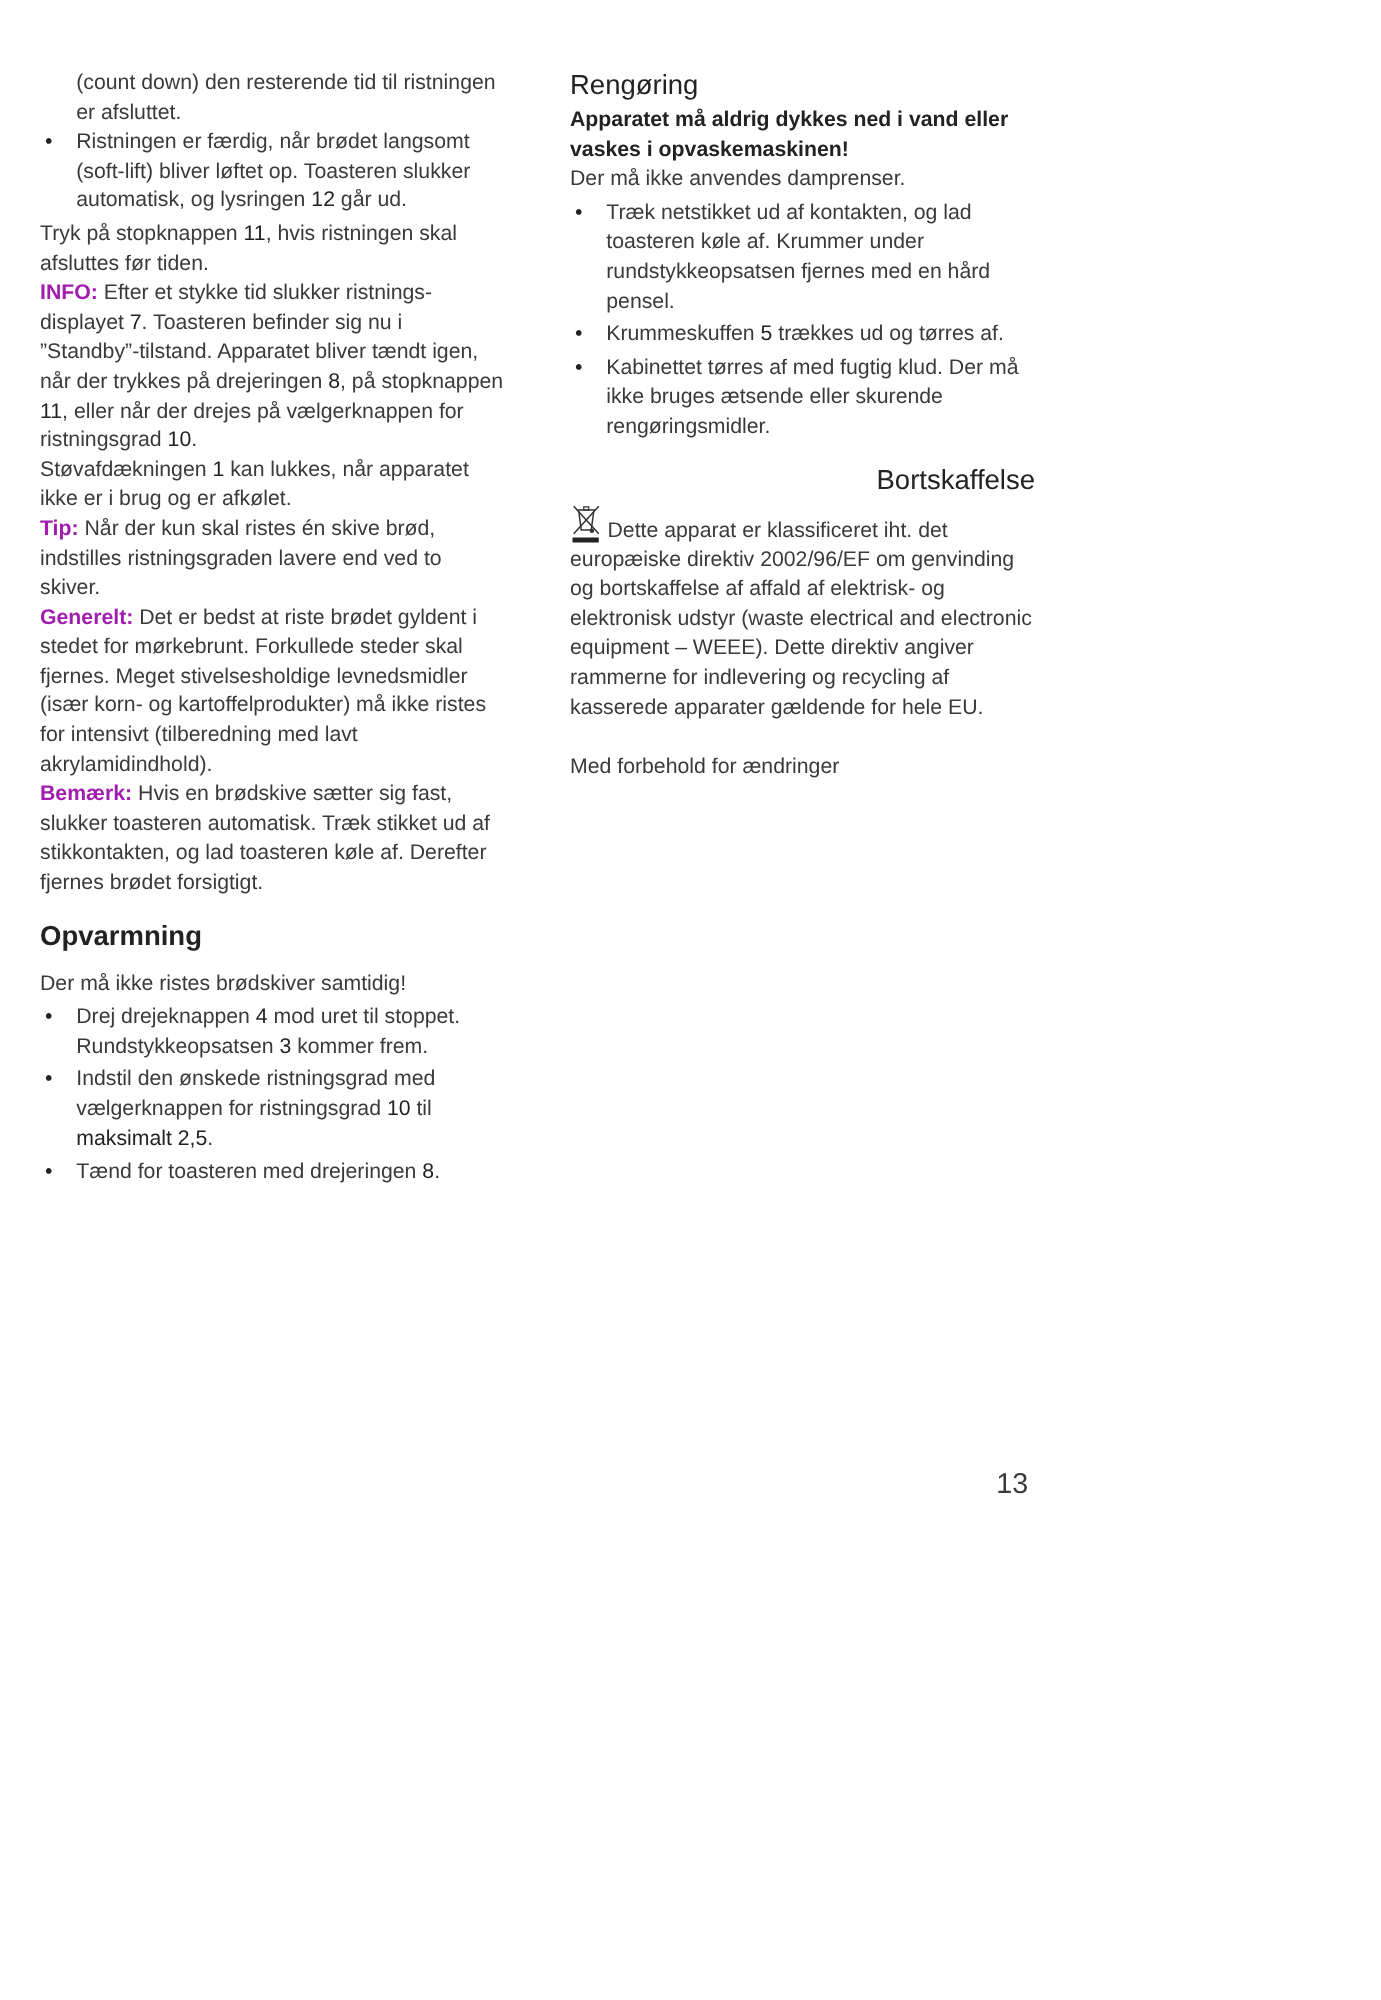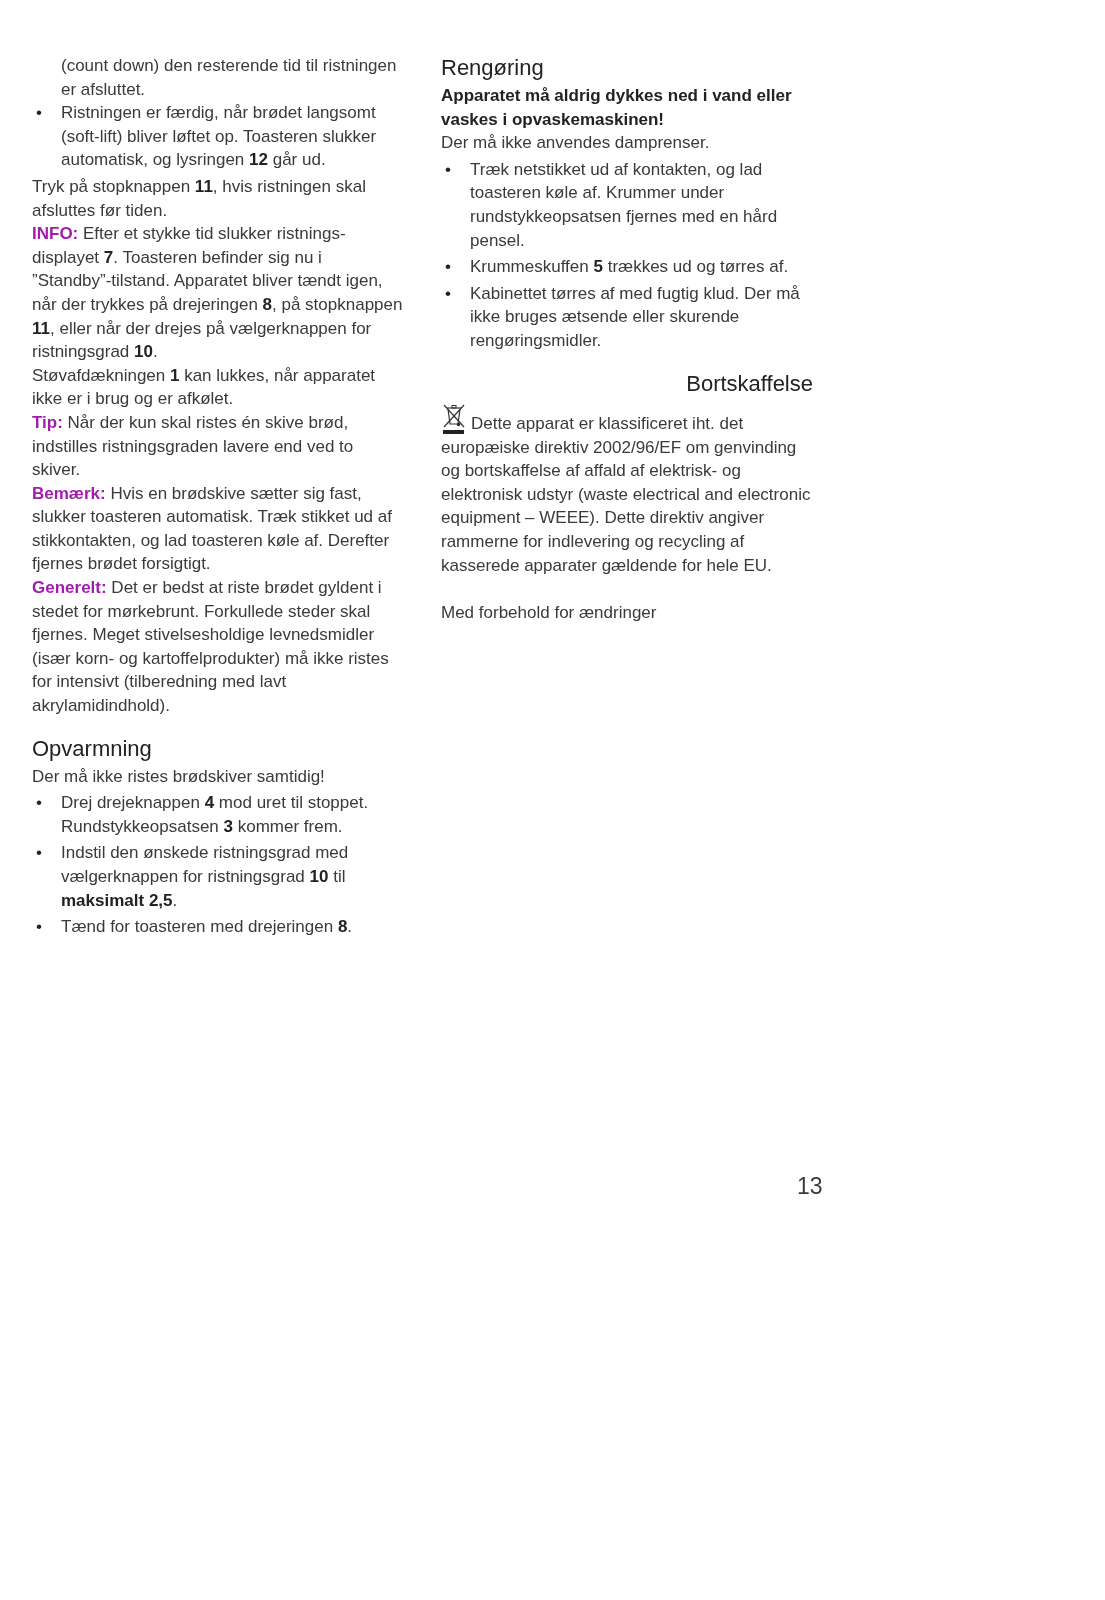--- a/index.html
+++ b/index.html
@@ -16,26 +16,26 @@
       color: #3a3a3a;
       font-size: 17px;
       line-height: 23.6px;
     }
     .col {
       position: absolute;
       top: 54px;
       width: 372px;
     }
     .col-left { left: 32px; }
-    .col-right { left: 441px; width: 372px; }
+    .col-right { left: 456px; width: 372px; }
     p {
       margin: 0;
     }
     b, .bold {
-      font-weight: bold;
+      font-weight: normal;
       color: #222;
     }
     .lead {
       font-weight: bold;
       color: #a21caf;
     }
     ul.bullets {
       list-style: none;
       margin: 0;
       padding: 0;
@@ -54,21 +54,21 @@
     .cont {
       padding-left: 29px;
     }
     h2 {
       font-weight: normal;
       font-size: 22px;
       line-height: 28px;
       color: #222;
       margin: 0;
     }
-    .h-opvarmning { margin-top: 17px; margin-bottom: 2px; }
+    .h-opvarmning { margin-top: 17px; margin-bottom: 12px; font-weight: bold; }
     .h-rengoring { margin-top: 0px; margin-bottom: 2px; }
     .h-bortskaffelse { margin-top: 17px; margin-bottom: 4px; text-align: right; }
     .warn {
       font-weight: bold;
       color: #222;
     }
     .weee {
       display: inline-block;
       width: 26px;
       height: 34px;
@@ -108,25 +108,25 @@
 
   <p>
     <span>Støvafdækningen </span><b>1</b><span> kan lukkes, når apparatet ikke er i brug og er afkølet.</span>
   </p>
 
   <p>
     <span class="lead">Tip:</span><span> Når der kun skal ristes én skive brød, indstilles ristningsgraden lavere end ved to skiver.</span>
   </p>
 
   <p>
-    <span class="lead">Bemærk:</span><span> Hvis en brødskive sætter sig fast, slukker toasteren automatisk. Træk stikket ud af stikkontakten, og lad toasteren køle af. Derefter fjernes brødet forsigtigt.</span>
+    <span class="lead">Generelt:</span><span> Det er bedst at riste brødet gyldent i stedet for mørkebrunt. Forkullede steder skal fjernes. Meget stivelsesholdige levnedsmidler (især korn- og kartoffelprodukter) må ikke ristes for intensivt (tilberedning med lavt akrylamidindhold).</span>
   </p>
 
   <p>
-    <span class="lead">Generelt:</span><span> Det er bedst at riste brødet gyldent i stedet for mørkebrunt. Forkullede steder skal fjernes. Meget stivelsesholdige levnedsmidler (især korn- og kartoffelprodukter) må ikke ristes for intensivt (tilberedning med lavt akrylamidindhold).</span>
+    <span class="lead">Bemærk:</span><span> Hvis en brødskive sætter sig fast, slukker toasteren automatisk. Træk stikket ud af stikkontakten, og lad toasteren køle af. Derefter fjernes brødet forsigtigt.</span>
   </p>
 
   <h2 class="h-opvarmning">Opvarmning</h2>
 
   <p style="margin-bottom:3px;">Der må ikke ristes brødskiver samtidig!</p>
 
   <ul class="bullets">
     <li>
       <span class="bullet">•</span>
       <span>Drej drejeknappen </span><b>4</b><span> mod uret til stoppet. Rundstykkeopsatsen </span><b>3</b><span> kommer frem.</span>

